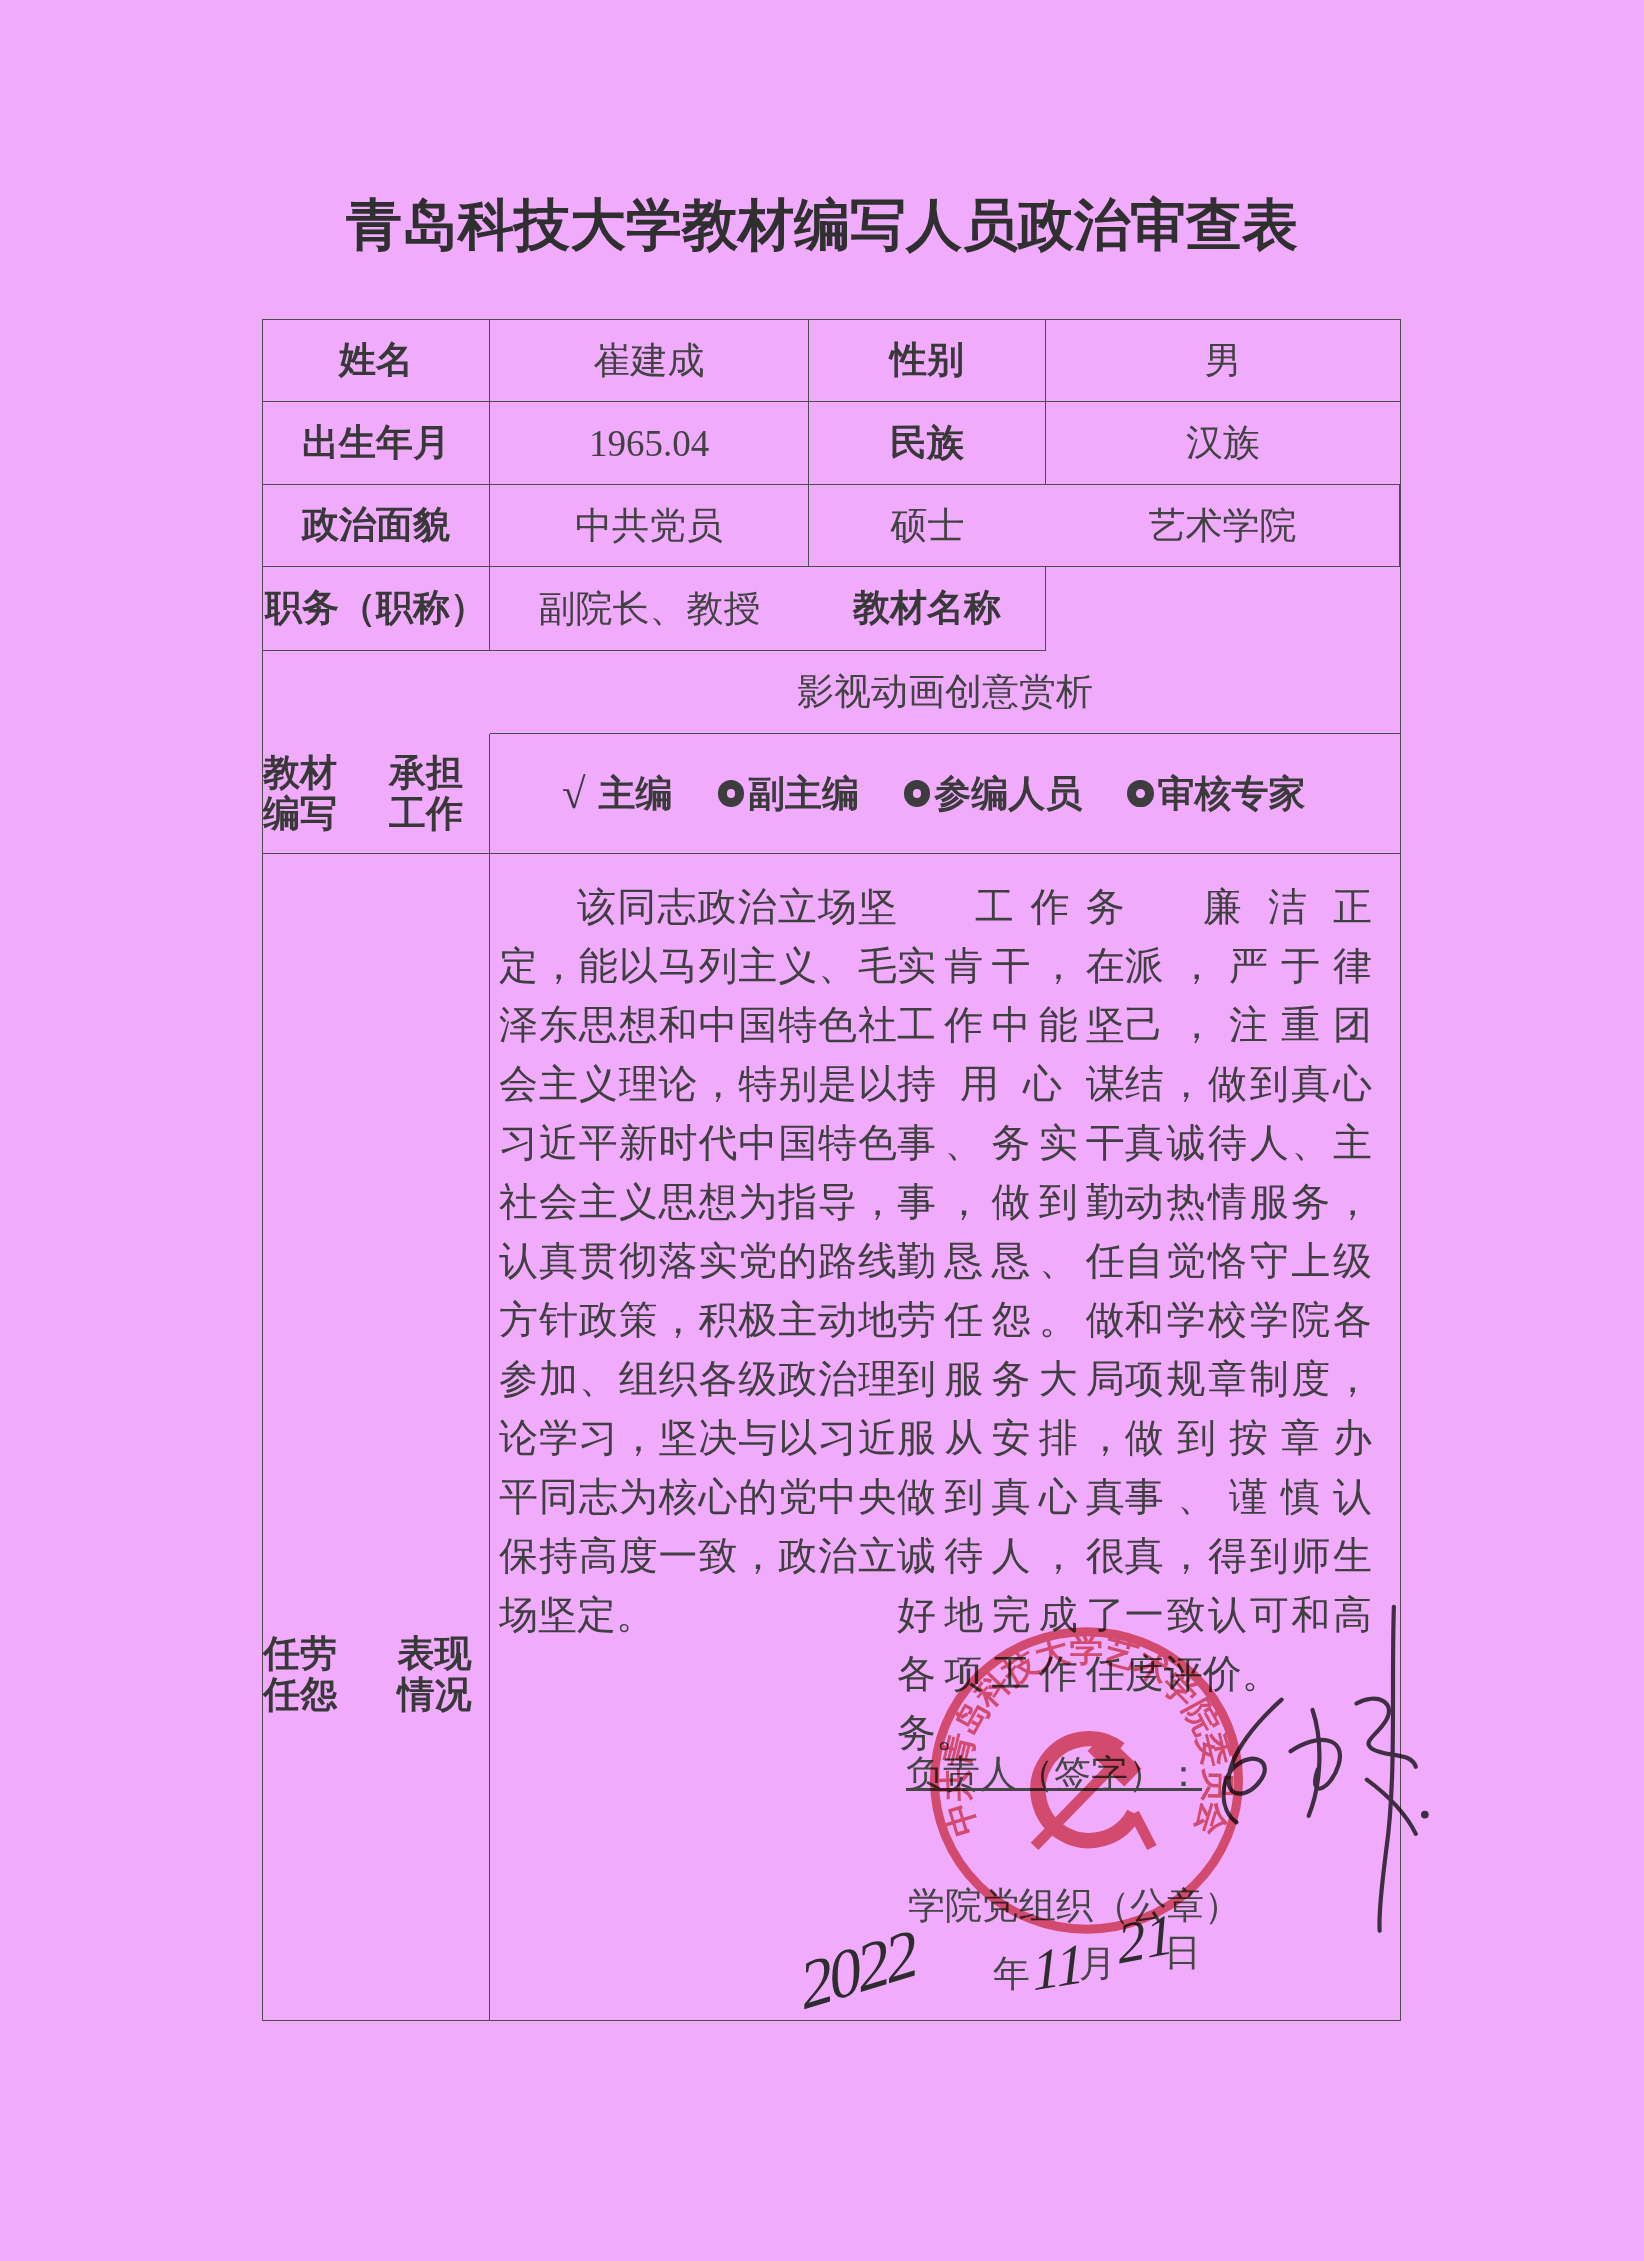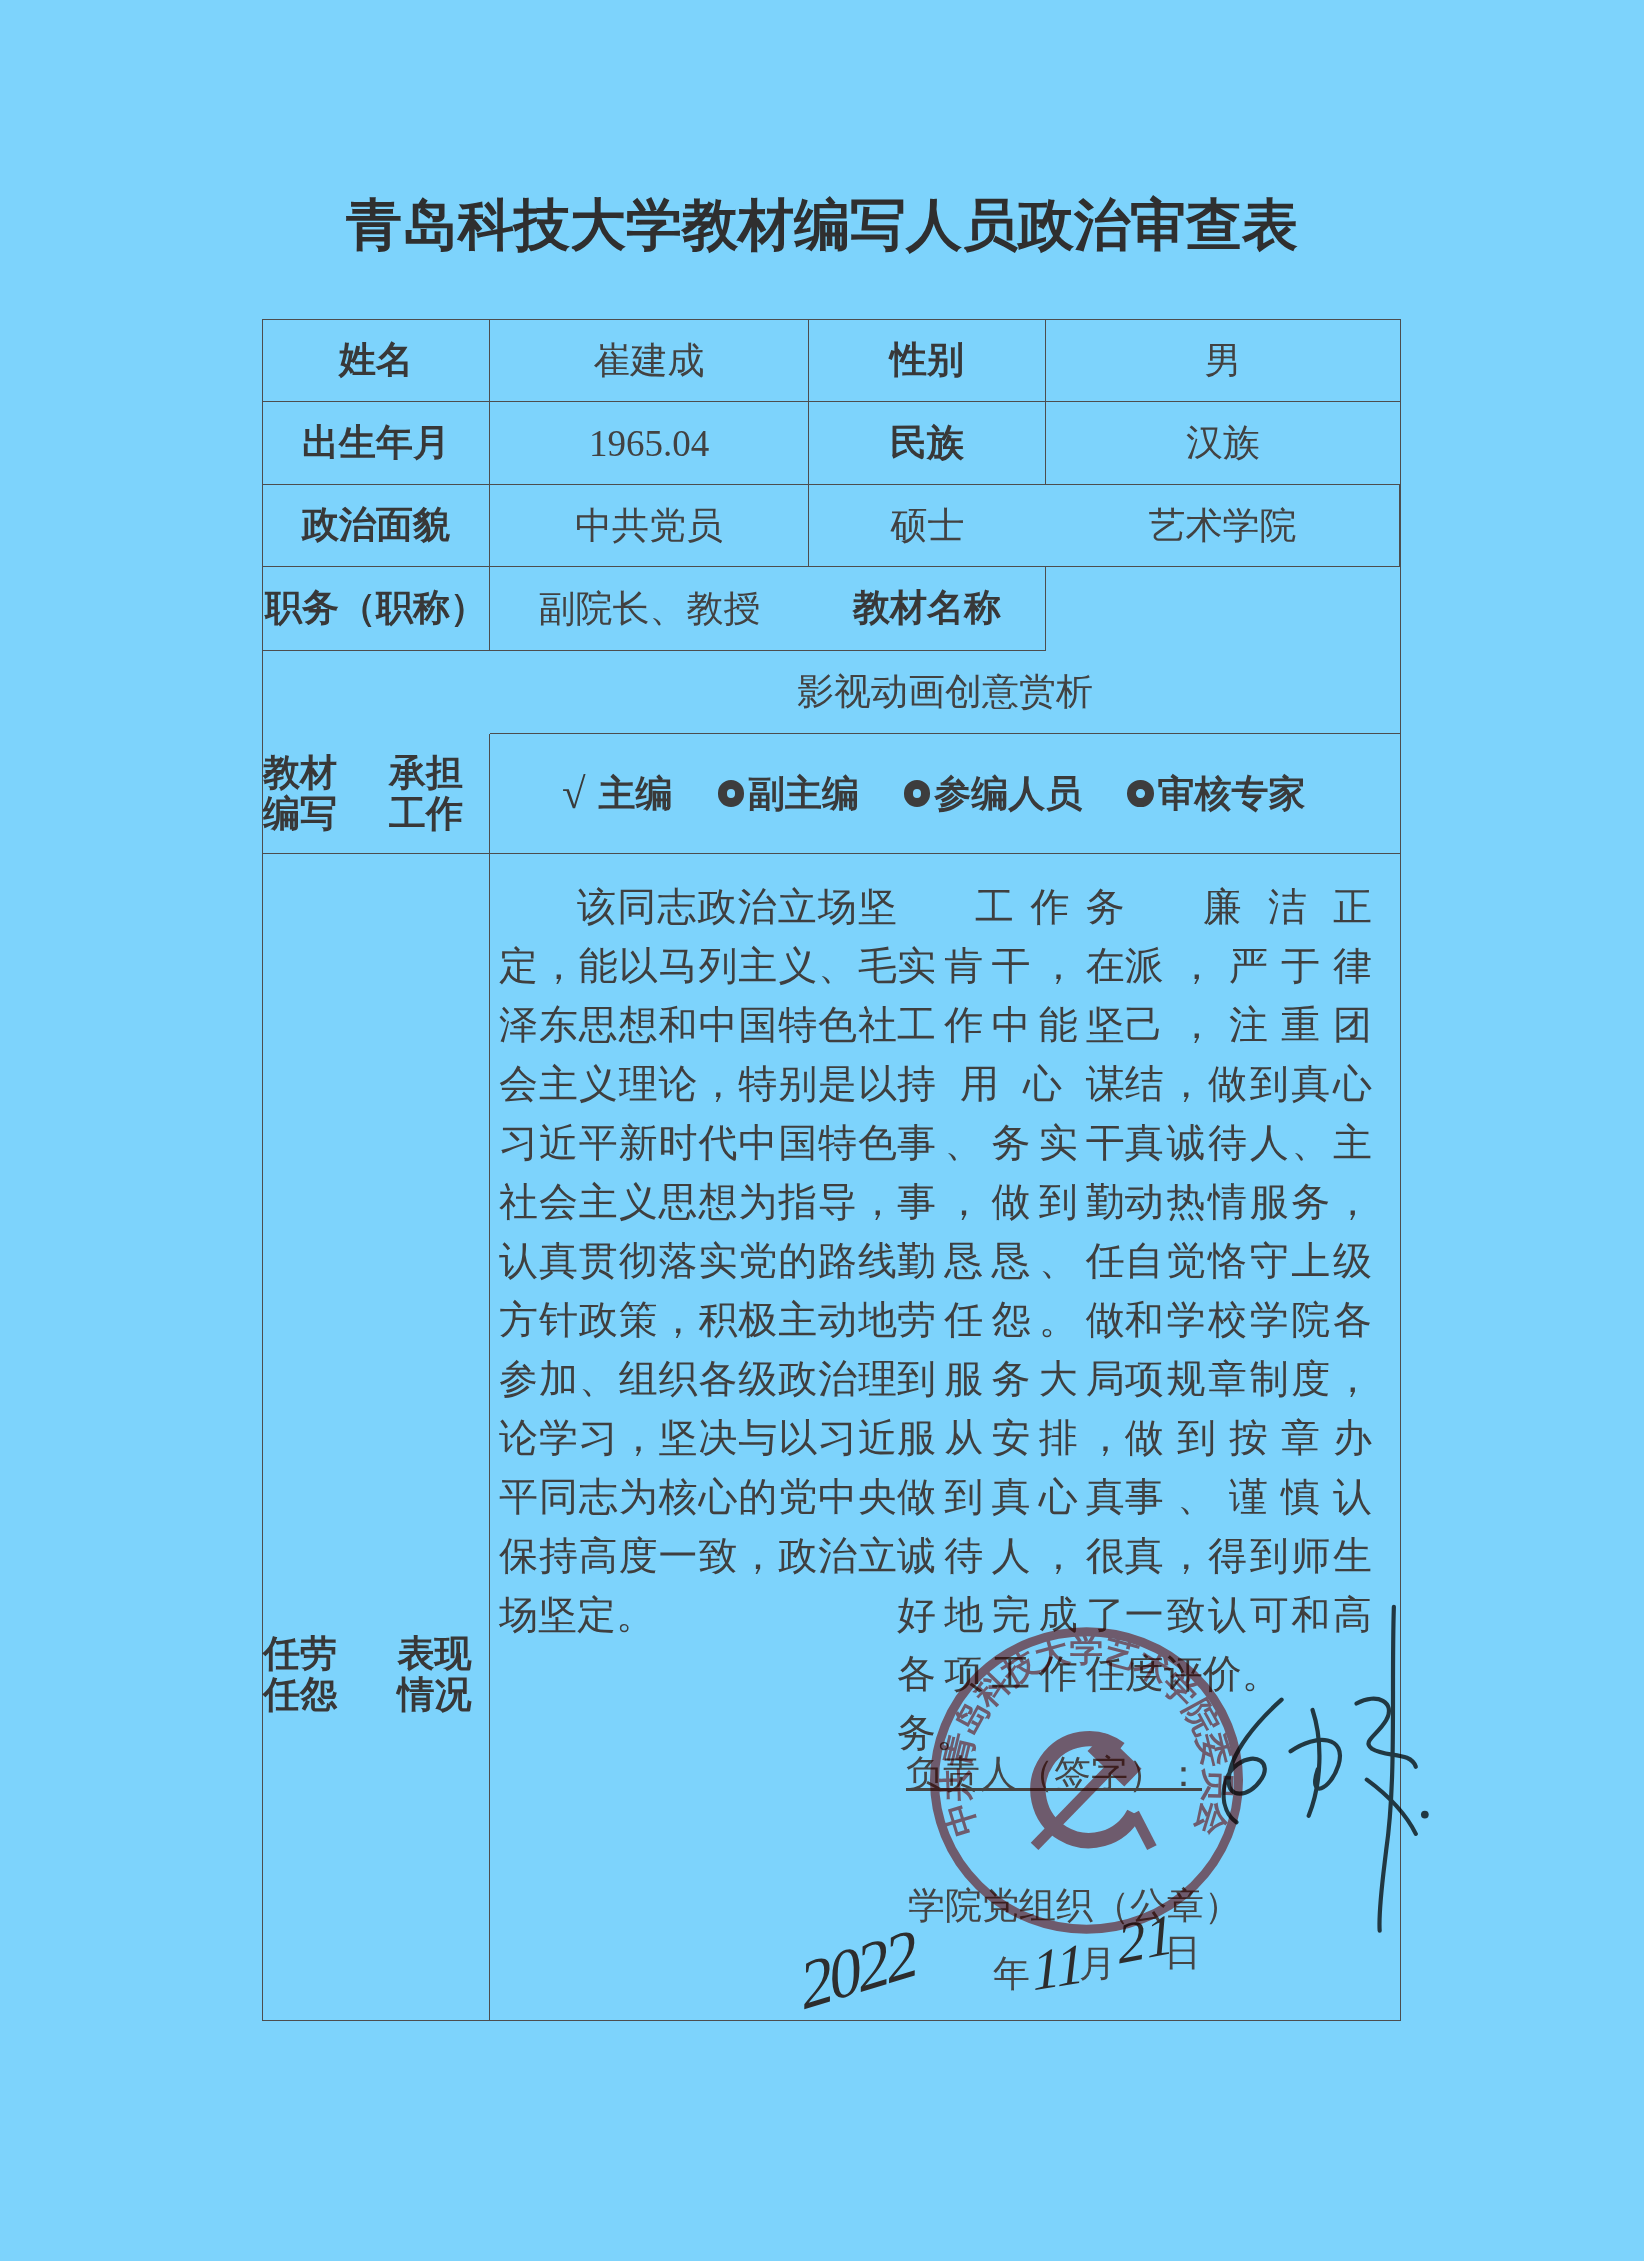--- a/index.html
+++ b/index.html
@@ -1,18 +1,18 @@
 <!DOCTYPE html>
 <html style="font-size:10.3px"><head>
 <meta charset="utf-8">
 <style>
   html,body { margin:0; padding:0; background:#ffffff; }
   .page {
     position:relative; width:1644px; height:2261px;
-    background:#7dd3fc; overflow:hidden;
+    background:#f0abfc; overflow:hidden;
     font-family:"Liberation Serif", serif; color:#3f3f3f;
   }
   
   .title {
     position:absolute; top:197px; left:0; width:100%;
     text-align:center; margin:0;
     font-family:"Liberation Sans", sans-serif;
     font-weight:700; font-size:56px; line-height:1; color:#2f2f2f;
   }
   

